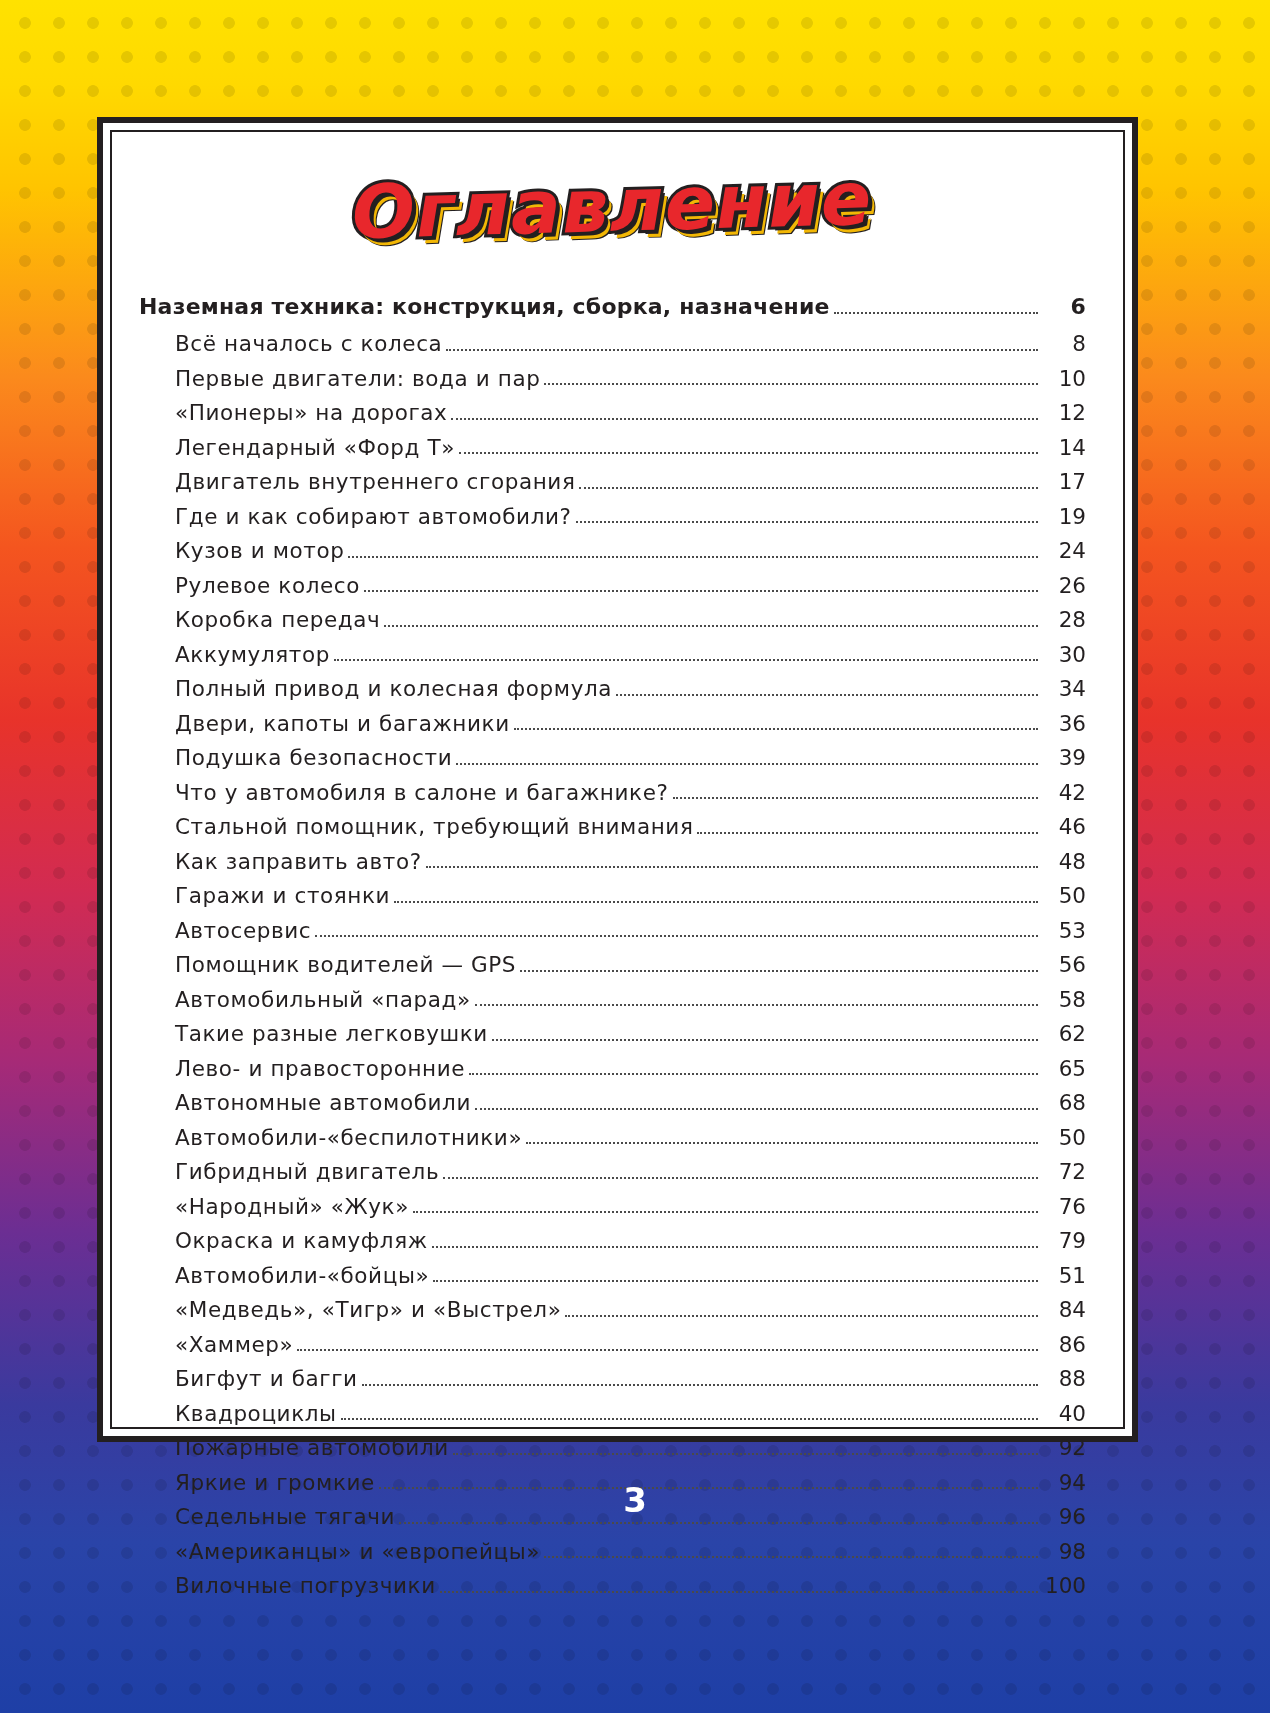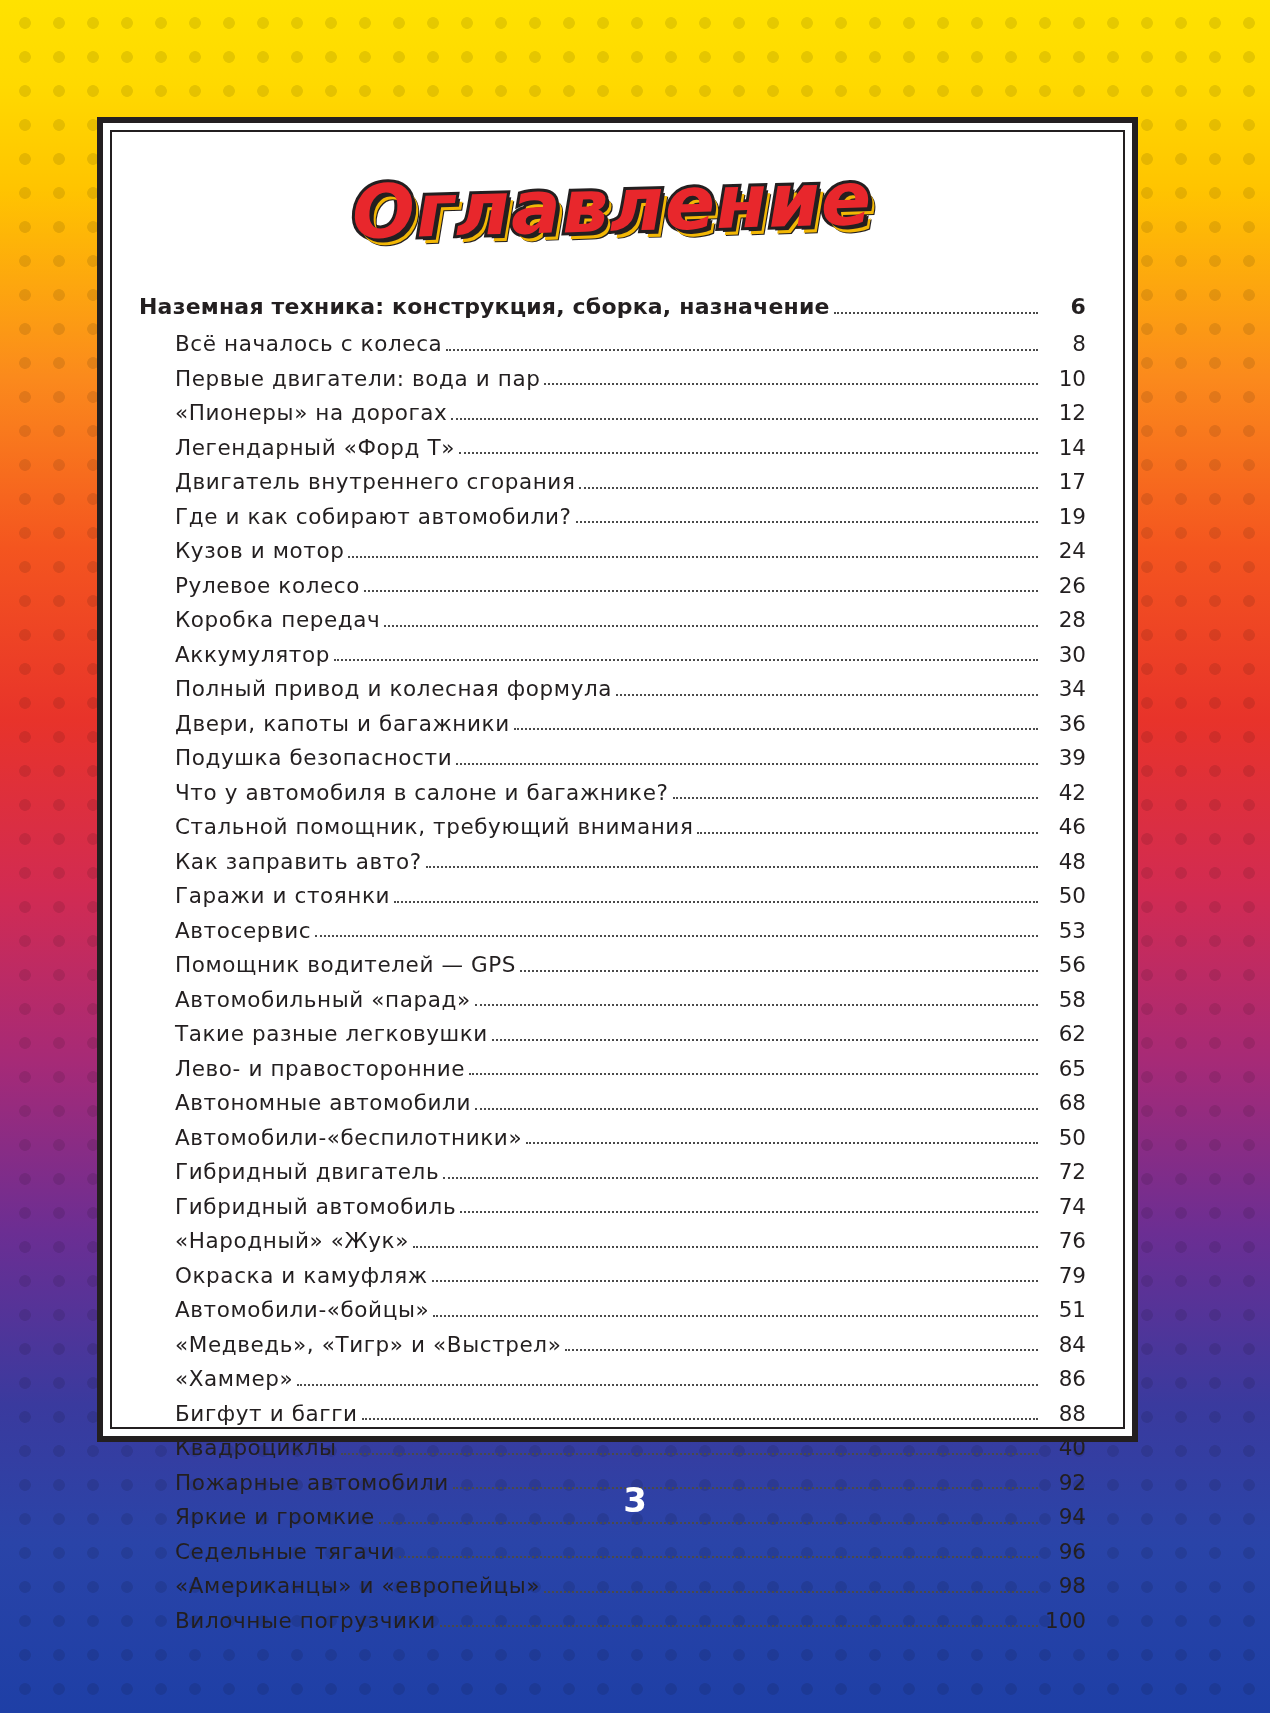--- a/index.html
+++ b/index.html
@@ -290,25 +290,20 @@
             <span class="label">Автомобили-«беспилотники»</span>
             <span class="leader"></span>
             <span class="page-num">50</span>
           </div>
           <div class="toc-row level-2">
             <span class="label">Гибридный двигатель</span>
             <span class="leader"></span>
             <span class="page-num">72</span>
           </div>
           <div class="toc-row level-2">
-            <span class="label">Гибридный автомобиль</span>
-            <span class="leader"></span>
-            <span class="page-num">74</span>
-          </div>
-          <div class="toc-row level-2">
             <span class="label">«Народный» «Жук»</span>
             <span class="leader"></span>
             <span class="page-num">76</span>
           </div>
           <div class="toc-row level-2">
             <span class="label">Окраска и камуфляж</span>
             <span class="leader"></span>
             <span class="page-num">79</span>
           </div>
           <div class="toc-row level-2">

